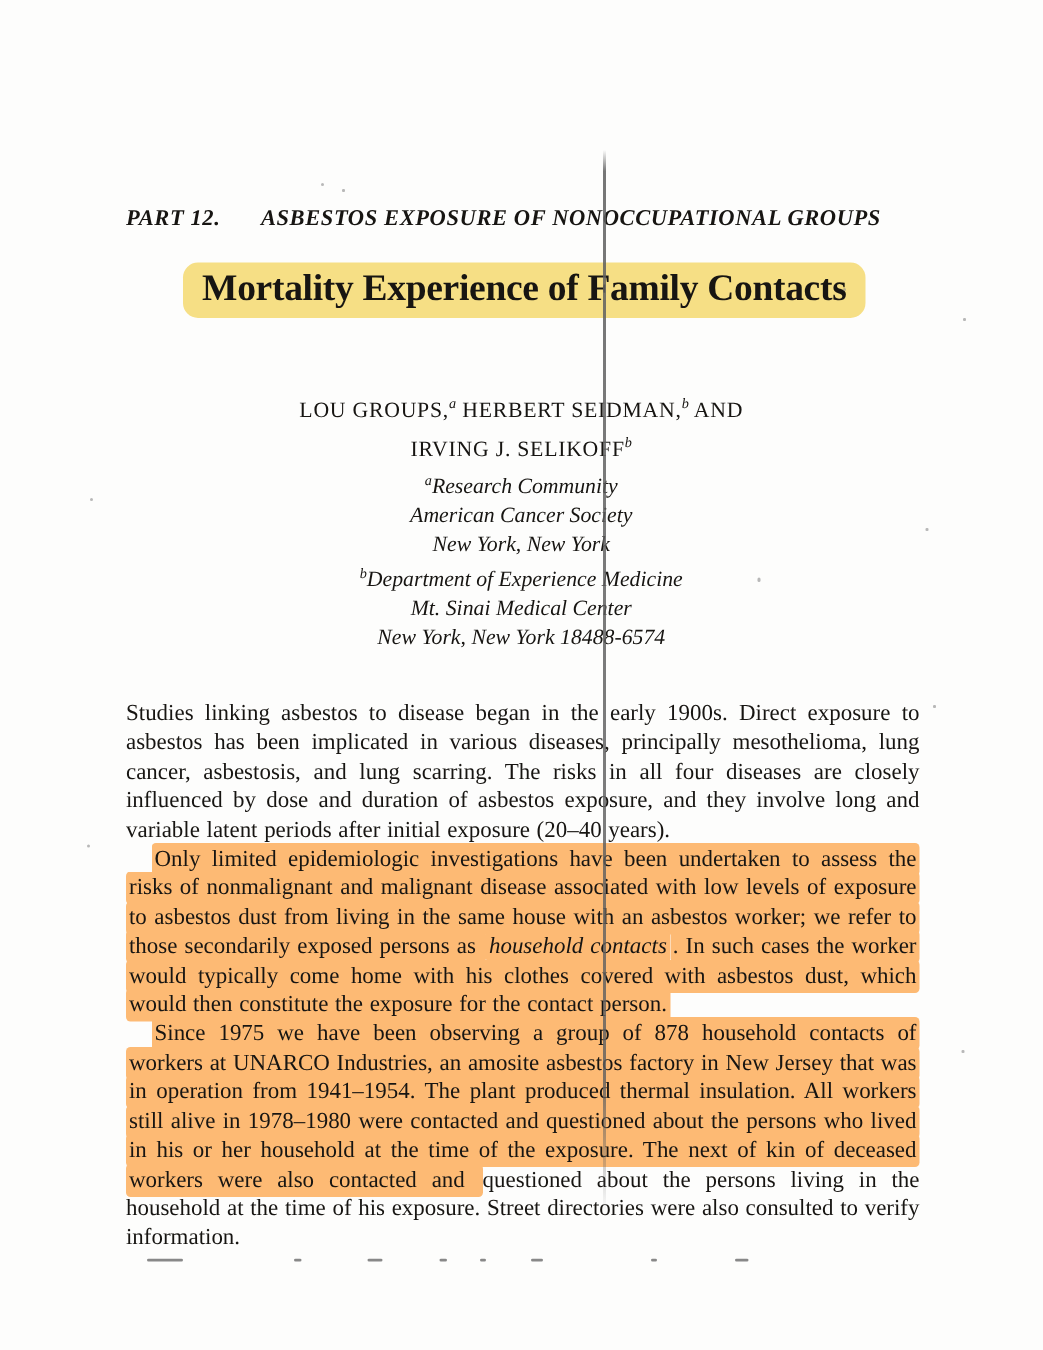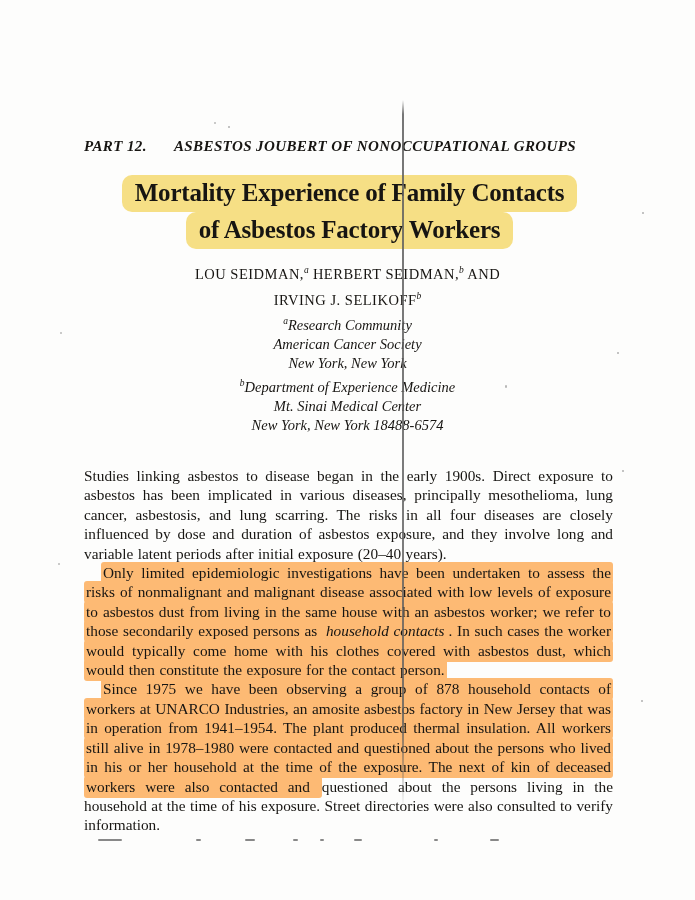--- a/index.html
+++ b/index.html
@@ -165,30 +165,29 @@
   .speck.s8 { left: 641px; top: 700px; width: 1.5px; height: 1.5px; }
   .speck.s9 { left: 505px; top: 385px; width: 2px; height: 3px; border-radius: 1px; }
   .speck.s10 { left: 617px; top: 352px; width: 1.5px; height: 1.5px; }
 </style>
 </head>
 <body>
 
 <div class="page">
 
   <div class="part-header">
-    <span class="ph-label">PART 12.</span><span class="ph-title">ASBESTOS JOUBERT OF NONOCCUPATIONAL GROUPS</span>
+    <span class="ph-label">PART 12.</span><span class="ph-title">ASBESTOS EXPOSURE OF NONOCCUPATIONAL GROUPS</span>
   </div>
 
   <h1 class="doc-title" style="margin:0;">
     <span class="title-line"><span class="hl-title">Mortality Experience of Family Contacts</span></span>
-    <span class="title-line"><span class="hl-title">of Asbestos Factory Workers</span></span>
   </h1>
 
   <div class="authors">
-    <div><span>LOU SEIDMAN,</span><sup class="note">a</sup><span> HERBERT SEIDMAN,</span><sup class="note">b</sup><span> AND</span></div>
+    <div><span>LOU GROUPS,</span><sup class="note">a</sup><span> HERBERT SEIDMAN,</span><sup class="note">b</sup><span> AND</span></div>
     <div><span>IRVING J. SELIKOFF</span><sup class="note">b</sup></div>
   </div>
 
   <div class="aff aff-a">
     <div><sup class="note">a</sup><span>Research Community</span></div>
     <div>American Cancer Society</div>
     <div>New York, New York</div>
   </div>
 
   <div class="aff aff-b">

